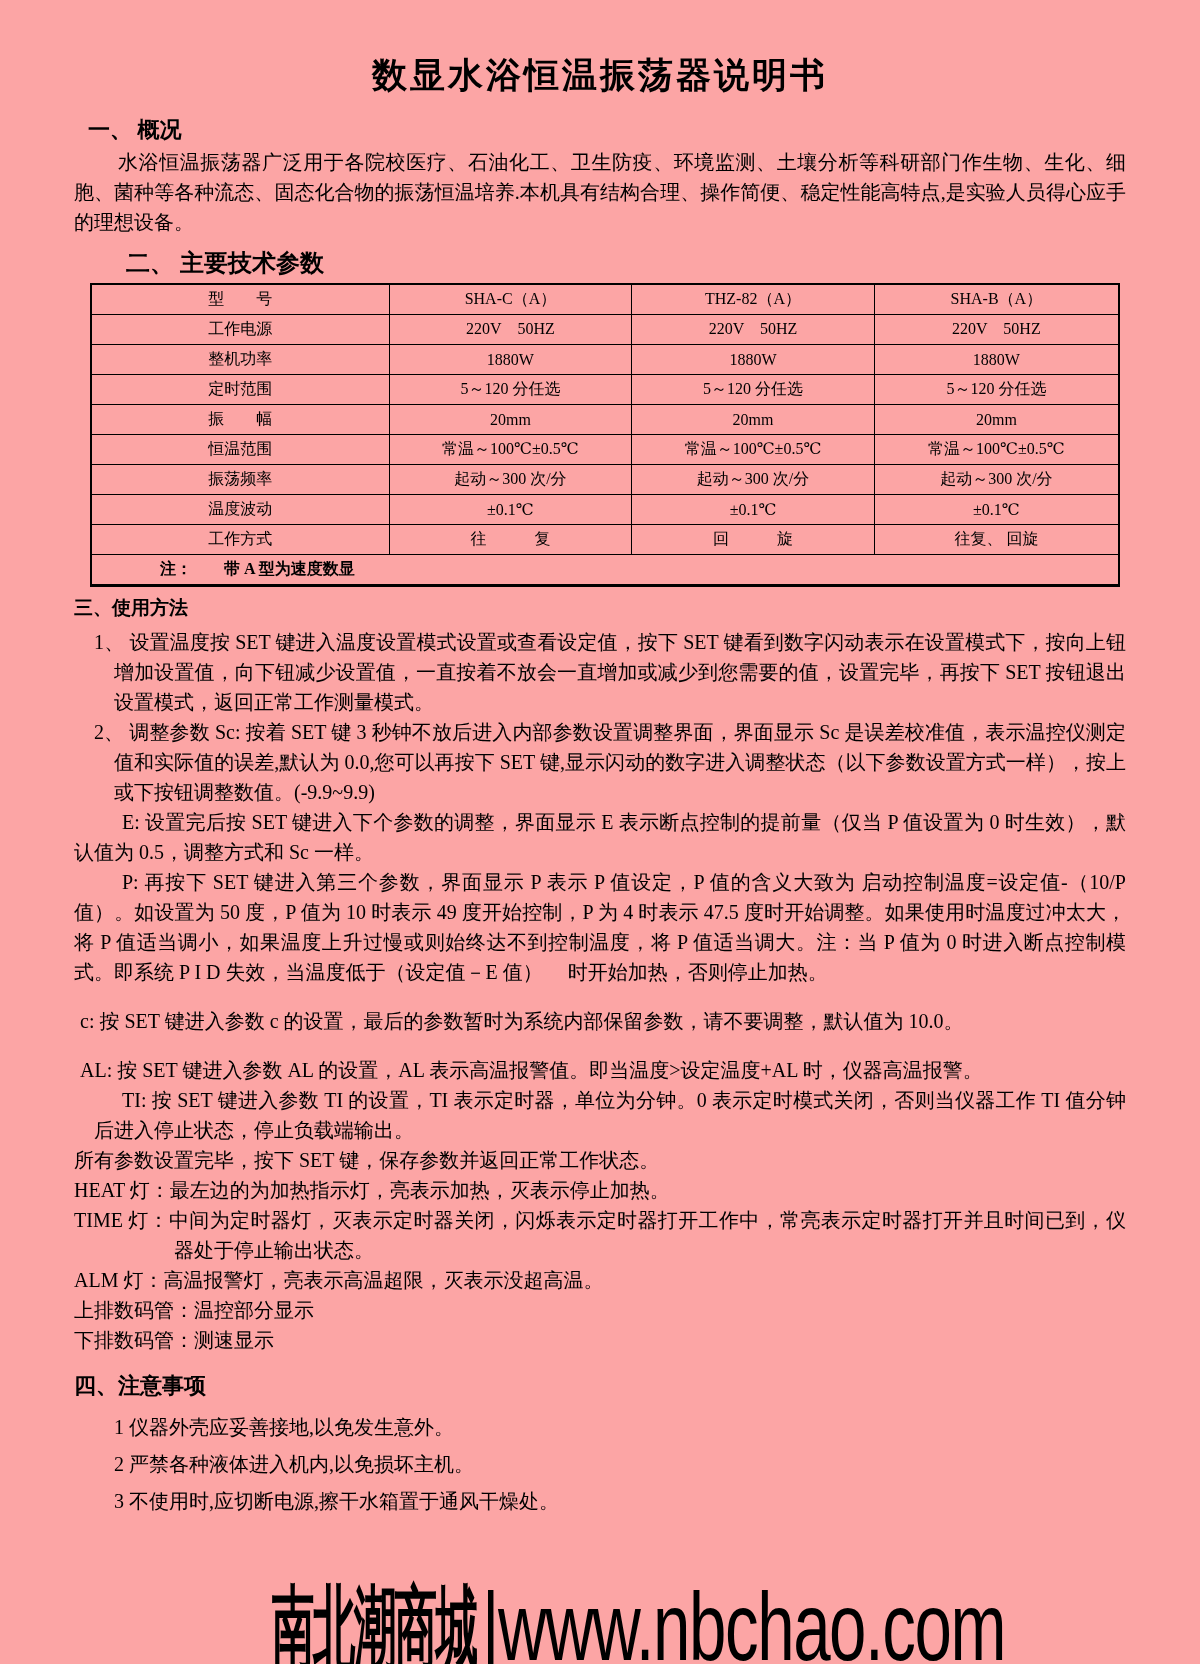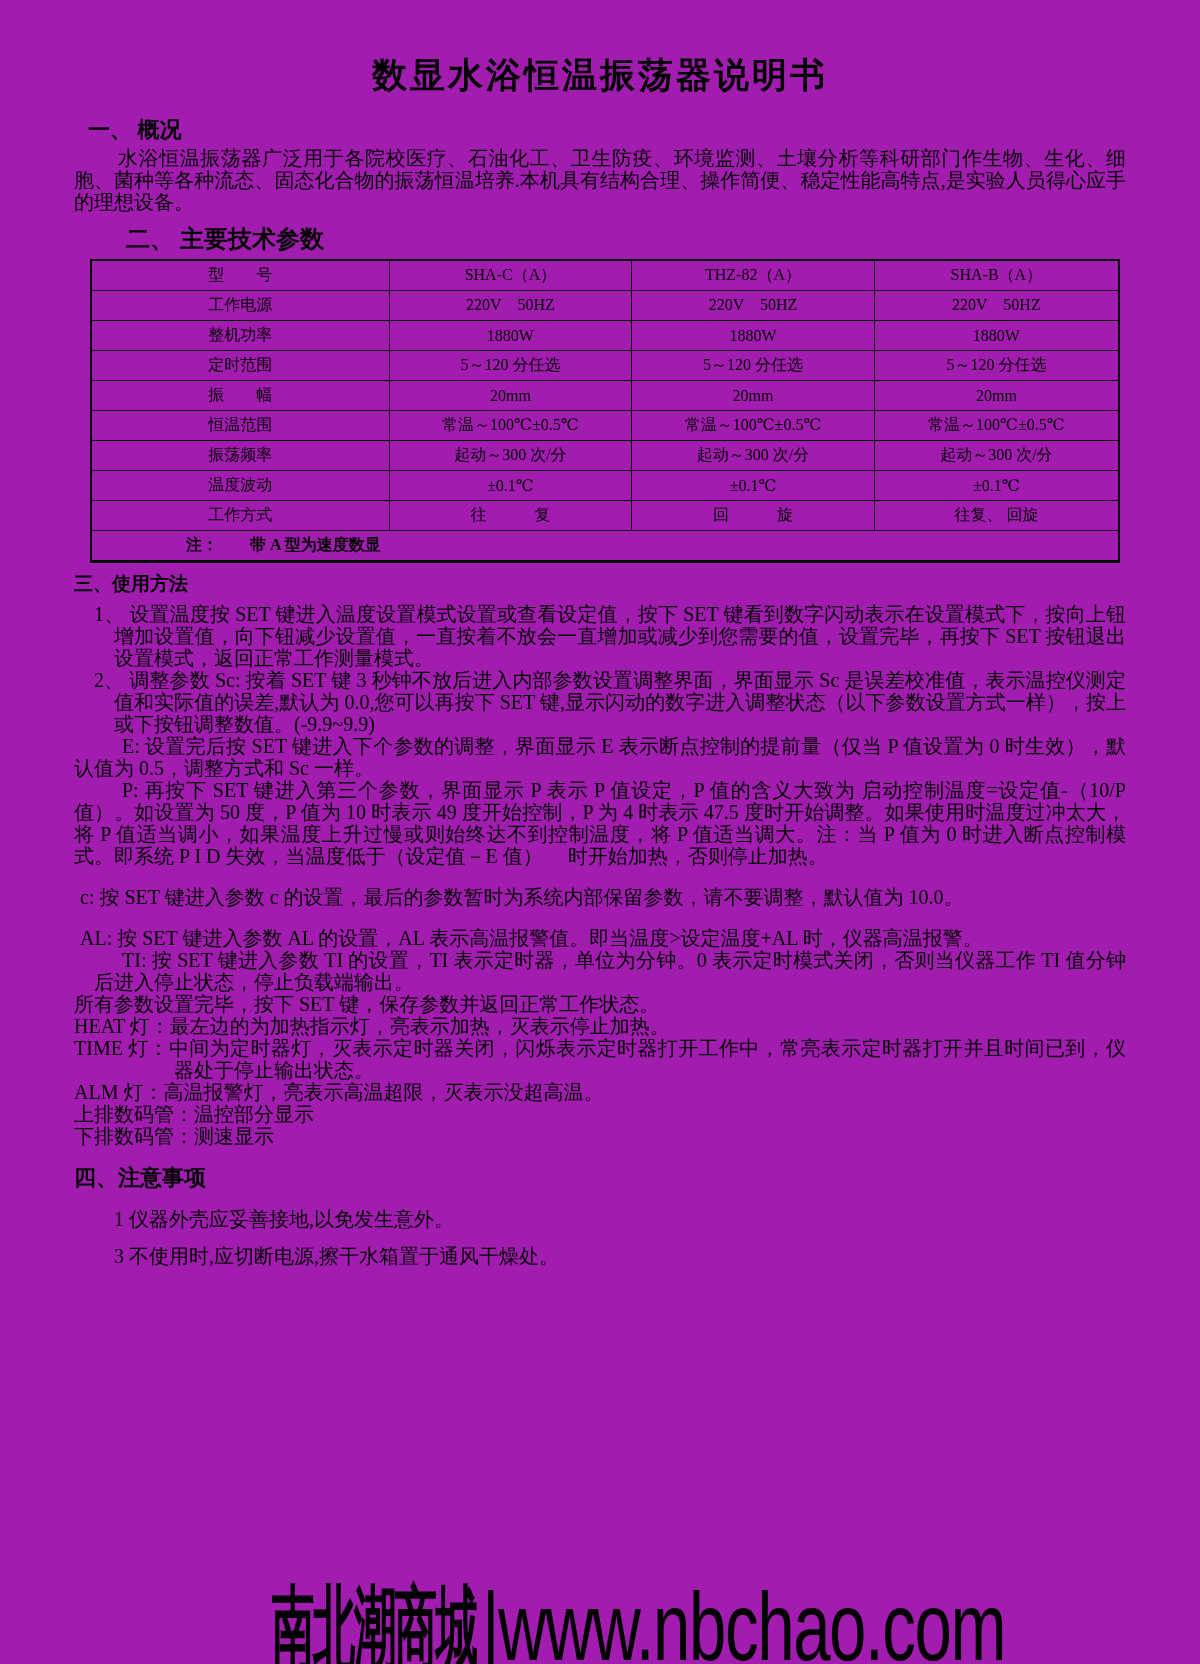--- a/index.html
+++ b/index.html
@@ -5,36 +5,36 @@
   html, body { margin: 0; padding: 0; }
   body {
     width: 1200px; height: 1664px;
     background: #ffffff; color: #000000;
     font-family: "Liberation Serif", "DejaVu Serif", serif;
   }
   .page {
     position: relative;
     width: 1200px; height: 1664px;
     overflow: hidden;
-    background: #a21caf;
+    background: #fca5a5;
   }
   .content { padding: 28px 74px 0 74px; }
 
   .doc-title {
     font-size: 35px; font-weight: bold;
     text-align: center; letter-spacing: 3px;
     margin: 24px 0 16px 0;
   }
 
   .h-overview { font-size: 22px; font-weight: bold; margin: 8px 0 2px 14px; }
   .h-specs    { font-size: 24px; font-weight: bold; margin: 10px 0 2px 52px; }
   .h-usage    { font-size: 19px; font-weight: bold; margin: 8px 0 6px 0; }
   .h-notes    { font-size: 22px; font-weight: bold; margin: 16px 0 8px 0; }
 
-  p { margin: 0; font-size: 20px; line-height: 22px; text-align: justify; }
+  p { margin: 0; font-size: 20px; line-height: 30px; text-align: justify; }
   .p-indent { text-indent: 44px; }
   .p-item   { padding-left: 40px; text-indent: -20px; }
   .p-sub    { text-indent: 48px; }
   .p-flush  { text-indent: 6px; margin-top: 19px; }
   .p-ti     { padding-left: 20px; text-indent: 28px; font-family: Liberation Serif, serif; }
   .p-hang-label { padding-left: 100px; text-indent: -100px; }
 
   table.specs {
     border-collapse: collapse;
     table-layout: fixed;
@@ -47,21 +47,21 @@
     font-size: 16px;
     font-weight: normal;
     text-align: center;
     padding: 2px 4px;
     height: 25px;
     overflow: hidden;
     white-space: nowrap;
   }
   table.specs tr.note-row td {
     text-align: left;
-    padding-left: 94px;
+    padding-left: 68px;
     font-weight: bold;
     border-bottom: 3px solid #000;
   }
   col.c-label { width: 29%; }
   col.c-m1 { width: 23.6%; }
   col.c-m2 { width: 23.6%; }
   col.c-m3 { width: 23.8%; }
 
   .notes-list p { padding-left: 40px; line-height: 37px; }
 
@@ -179,20 +179,21 @@
     <p>所有参数设置完毕，按下 SET 键，保存参数并返回正常工作状态。</p>
     <p>HEAT 灯：最左边的为加热指示灯，亮表示加热，灭表示停止加热。</p>
     <p class="p-hang-label">TIME 灯：中间为定时器灯，灭表示定时器关闭，闪烁表示定时器打开工作中，常亮表示定时器打开并且时间已到，仪器处于停止输出状态。</p>
     <p>ALM 灯：高温报警灯，亮表示高温超限，灭表示没超高温。</p>
     <p>上排数码管：温控部分显示</p>
     <p>下排数码管：测速显示</p>
 
     <div class="h-notes">四、注意事项</div>
     <div class="notes-list">
       <p>1  仪器外壳应妥善接地,以免发生意外。</p>
+      <p>2  严禁各种液体进入机内,以免损坏主机。</p>
       <p>3  不使用时,应切断电源,擦干水箱置于通风干燥处。</p>
     </div>
 
   </div>
 
   <div class="watermark">
     <span class="wm-cn">南北潮商城</span>
     <span class="wm-sep-url"><span>|</span><span>www.nbchao.com</span></span>
   </div>
 </div>

